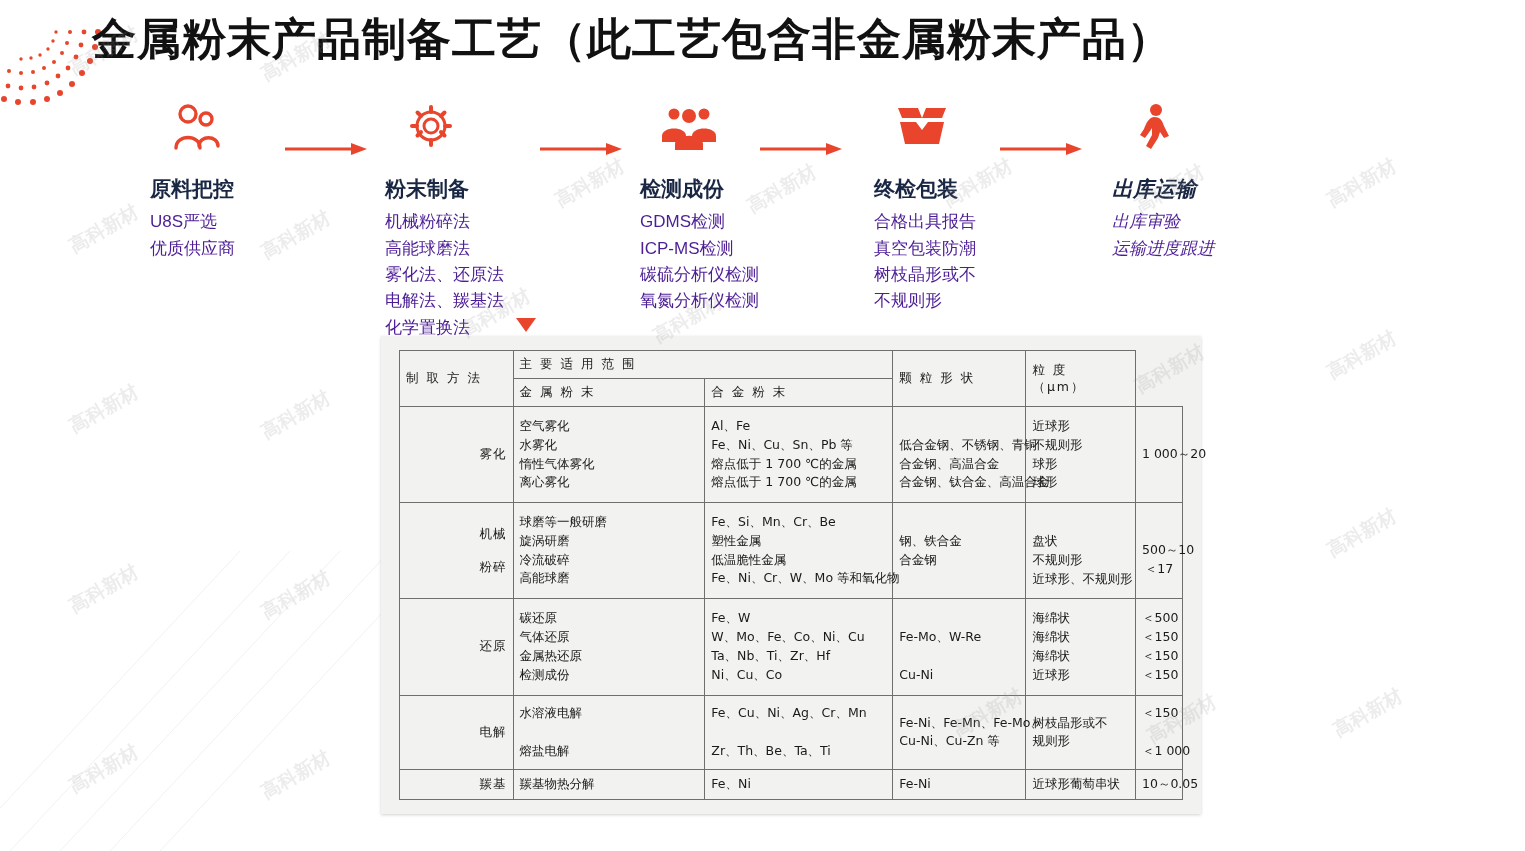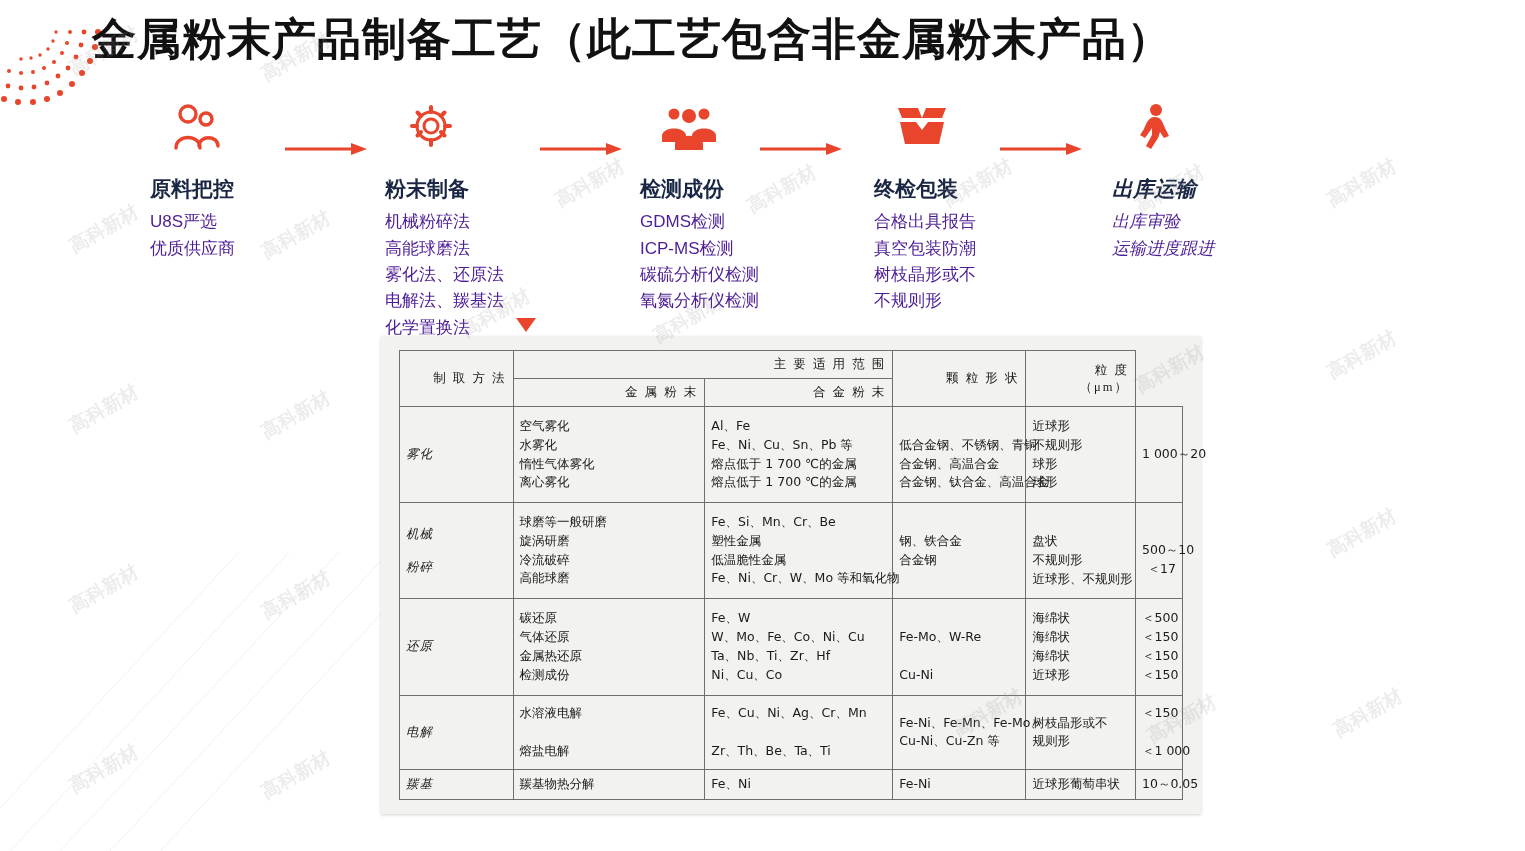--- a/index.html
+++ b/index.html
@@ -120,24 +120,24 @@
     color: #1a1a1a;
     background: #f2f2f0;
     table-layout: fixed;
   }
   table.pt td, table.pt th {
     border: 1px solid #6f6f6f;
     padding: 3px 6px;
     vertical-align: middle;
     font-weight: normal;
   }
-  table.pt .ctr { text-align: right; }
-  table.pt .hd { text-align: right; letter-spacing: 2px; font-family: Liberation Serif, serif; }
+  table.pt .ctr { text-align: center; }
+  table.pt .hd { text-align: left; letter-spacing: 2px; }
   .cell-lines div { line-height: 1.5; white-space: nowrap; }
-  .rot { text-align: left; letter-spacing: 1px; font-style: italic; }
+  .rot { text-align: right; letter-spacing: 1px; }
 
   
   .wm {
     position: absolute;
     color: rgba(150,150,150,0.18);
     font-size: 19px;
     font-weight: bold;
     transform: rotate(-30deg);
     white-space: nowrap;
     pointer-events: none;

